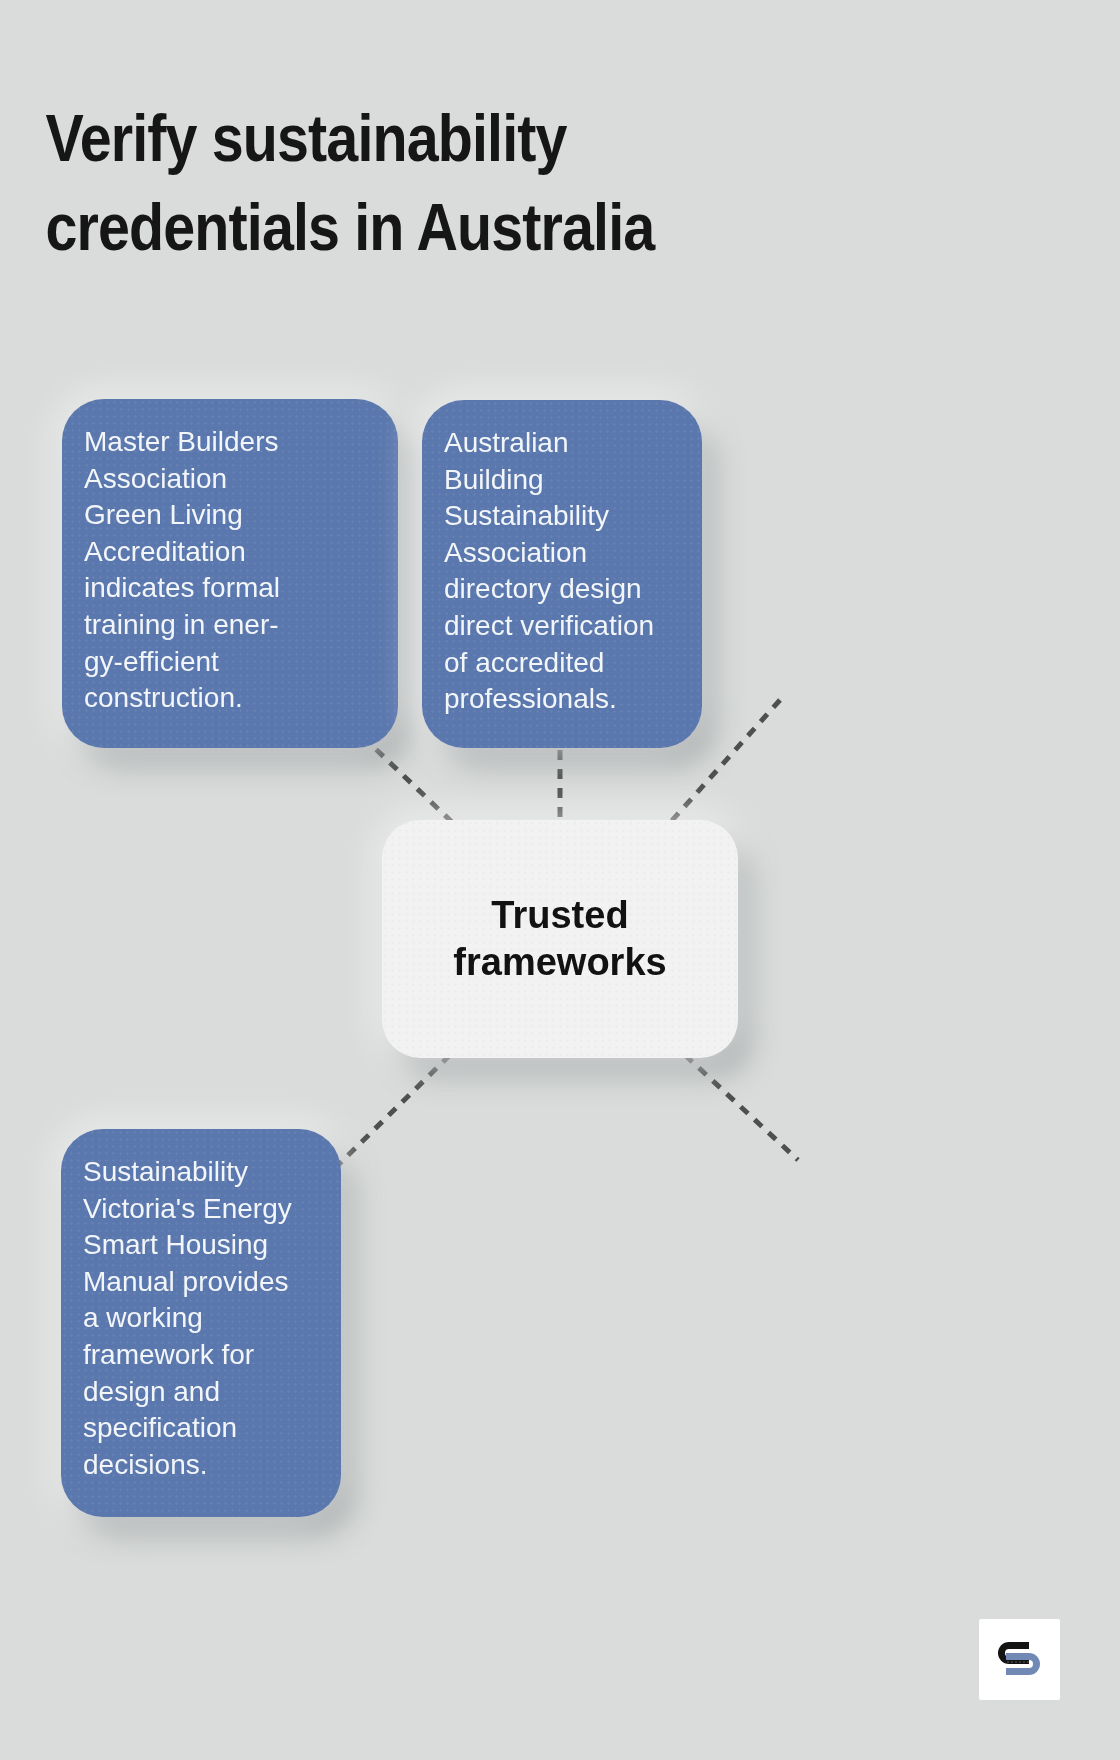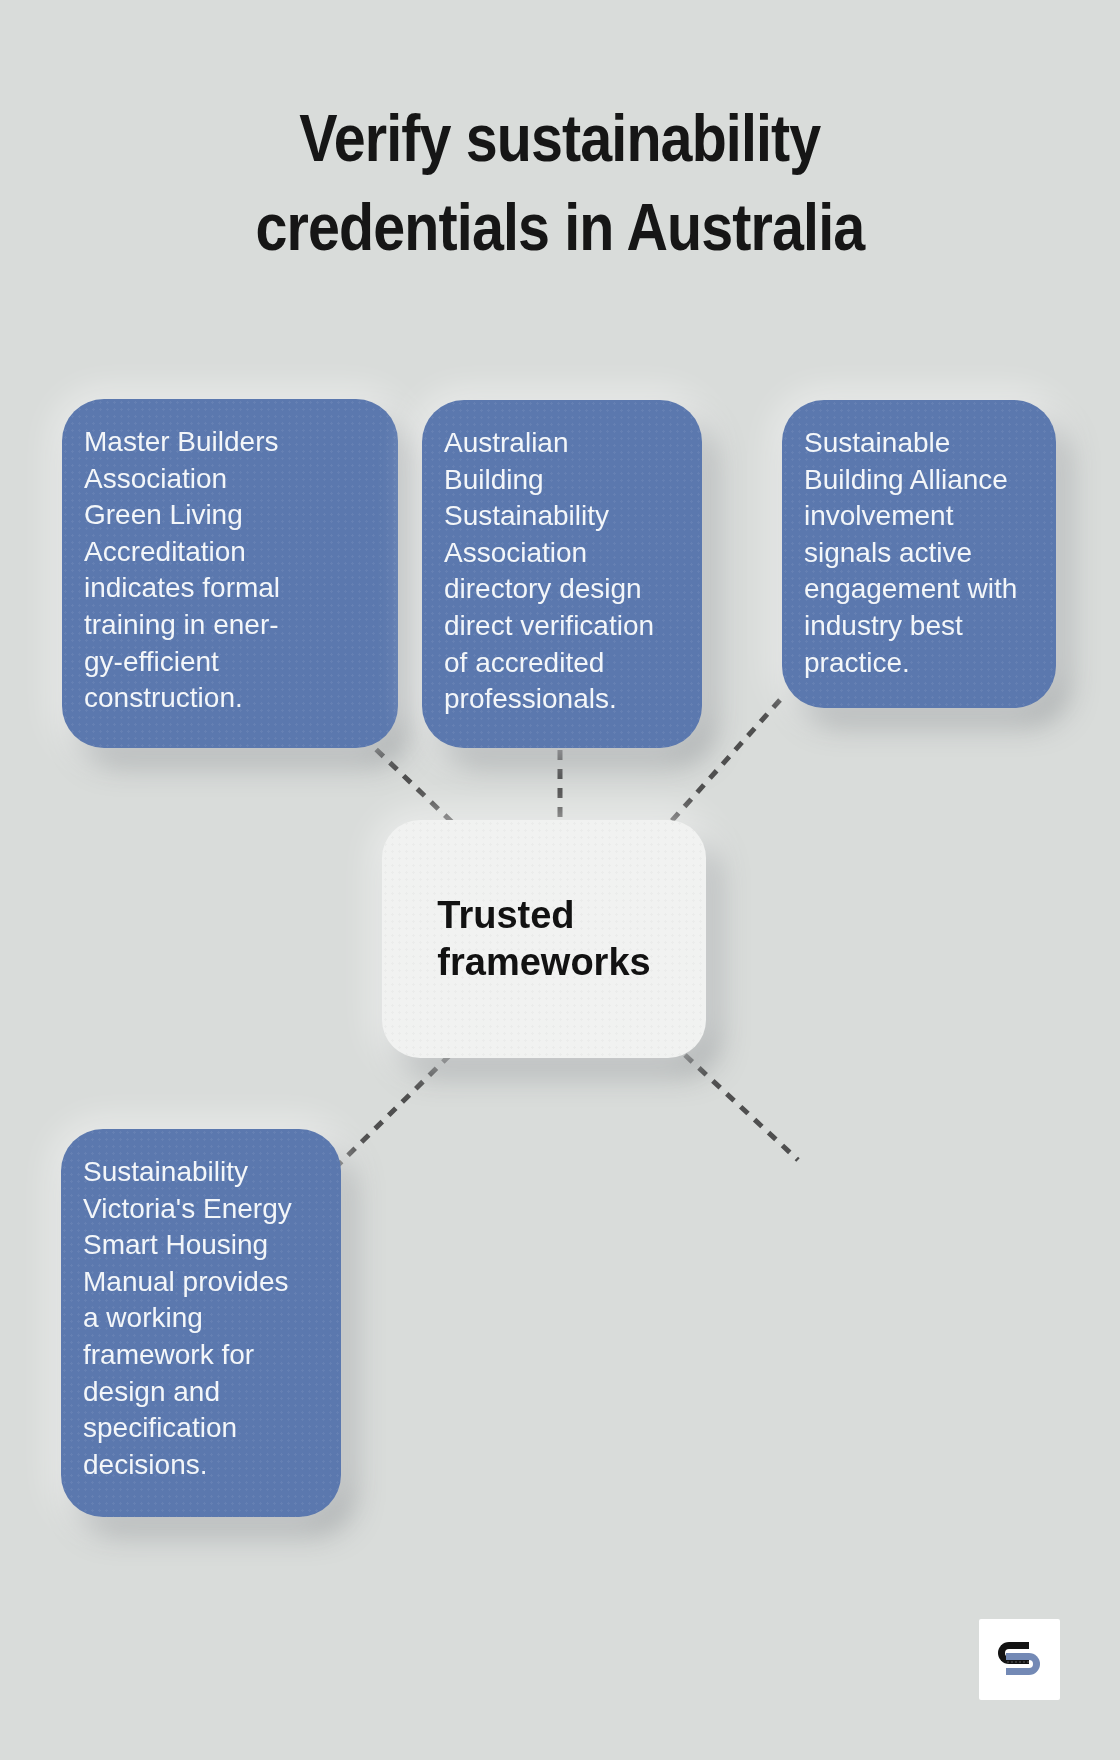--- a/index.html
+++ b/index.html
@@ -21,21 +21,21 @@
     height: 1760px;
     background: var(--page-bg);
     overflow: hidden;
     font-family: "Liberation Sans", sans-serif;
   }
   .title {
     position: absolute;
     top: 94px;
     left: 0;
     width: 100%;
-    text-align: center;
+    text-align: left;
     color: var(--title-color);
     font-size: 66px;
     line-height: 89px;
     font-weight: 700;
     letter-spacing: -1px;
     white-space: pre-line;
   }
   .title .squeeze {
     display: inline-block;
     transform: scaleX(0.87);
@@ -72,28 +72,29 @@
     border-radius: inherit;
     background-image: radial-gradient(rgba(255,255,255,0.06) 1.2px, transparent 1.3px);
     background-size: 7px 7px;
     pointer-events: none;
   }
   .center-node {
     position: absolute;
     z-index: 2;
     left: 382px;
     top: 820px;
-    width: 324px;
+    width: 356px;
     height: 238px;
     background: var(--center-bg);
     color: var(--center-text);
     border-radius: 38px;
     display: flex;
     align-items: center;
     justify-content: center;
+    text-align: center;
     font-size: 38px;
     line-height: 47px;
     font-weight: 700;
     white-space: pre-line;
     box-shadow: 0 0 34px 8px rgba(255,255,255,0.55),
                 14px 18px 28px -2px rgba(95,102,106,0.5);
   }
   .center-node::after {
     background-image: radial-gradient(rgba(0,0,0,0.025) 1.2px, transparent 1.3px);
   }
@@ -162,27 +163,20 @@
 gy-efficient
 construction.</div>
   <div class="node node-2">Australian
 Building
 Sustainability
 Association
 directory design
 direct verification
 of accredited
 professionals.</div>
-  <div class="node node-3">Sustainable
-Building Alliance
-involvement
-signals active
-engagement with
-industry best
-practice.</div>
 
   <div class="center-node">Trusted
 frameworks</div>
 
   <div class="node node-4">Sustainability
 Victoria's Energy
 Smart Housing
 Manual provides
 a working
 framework for

